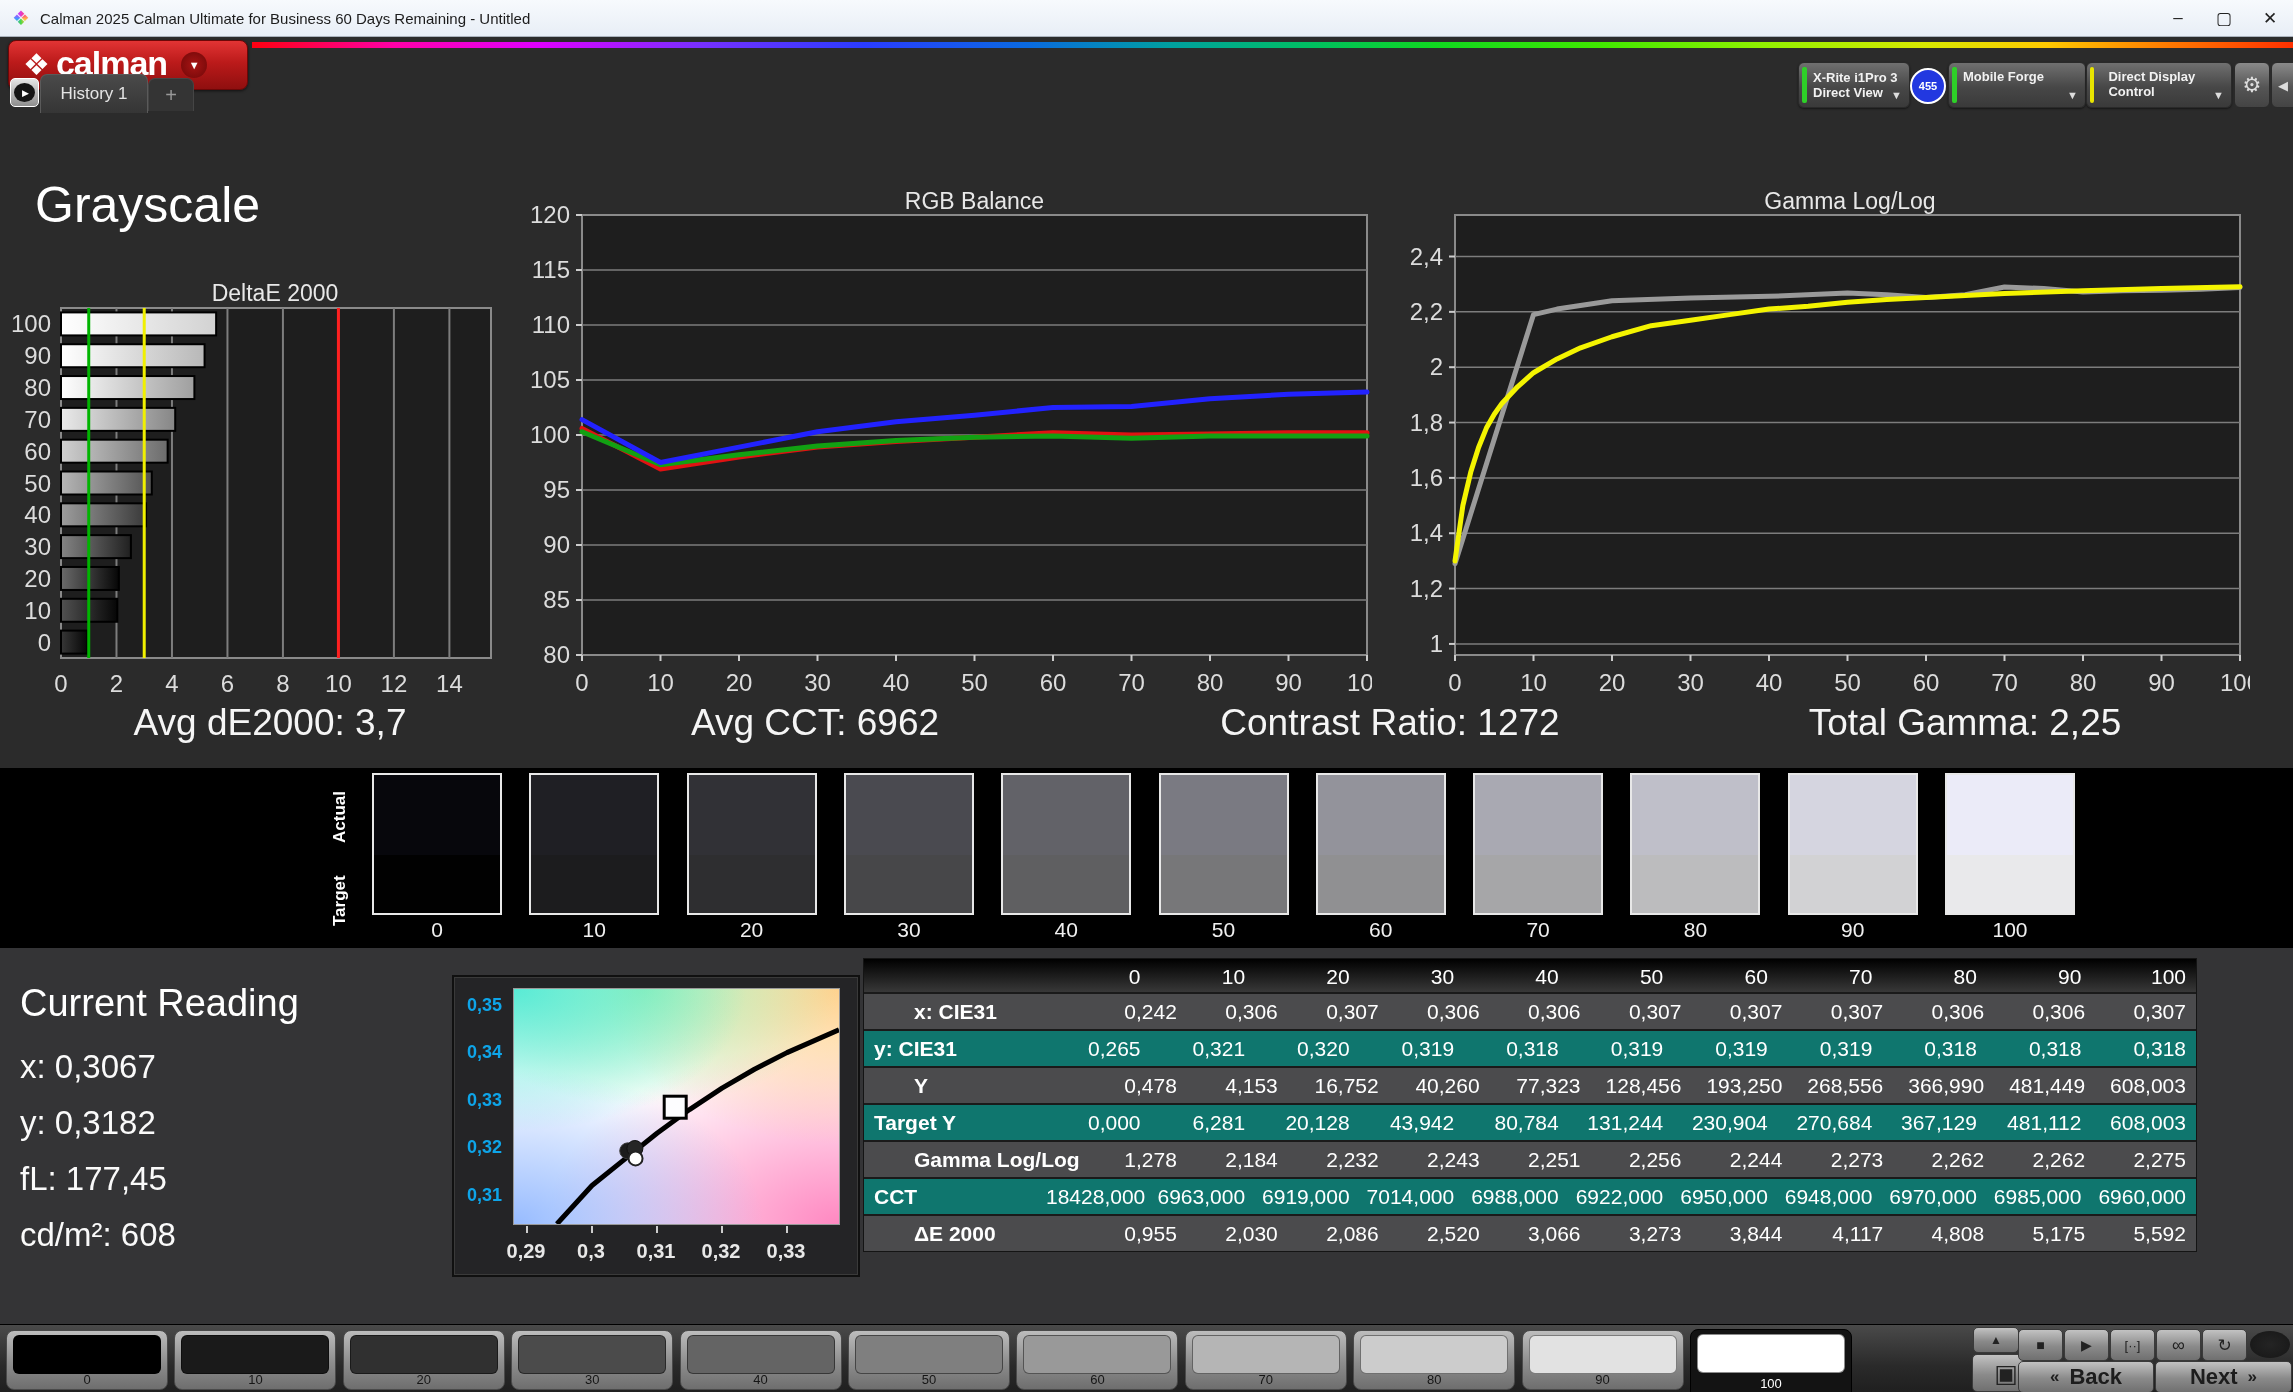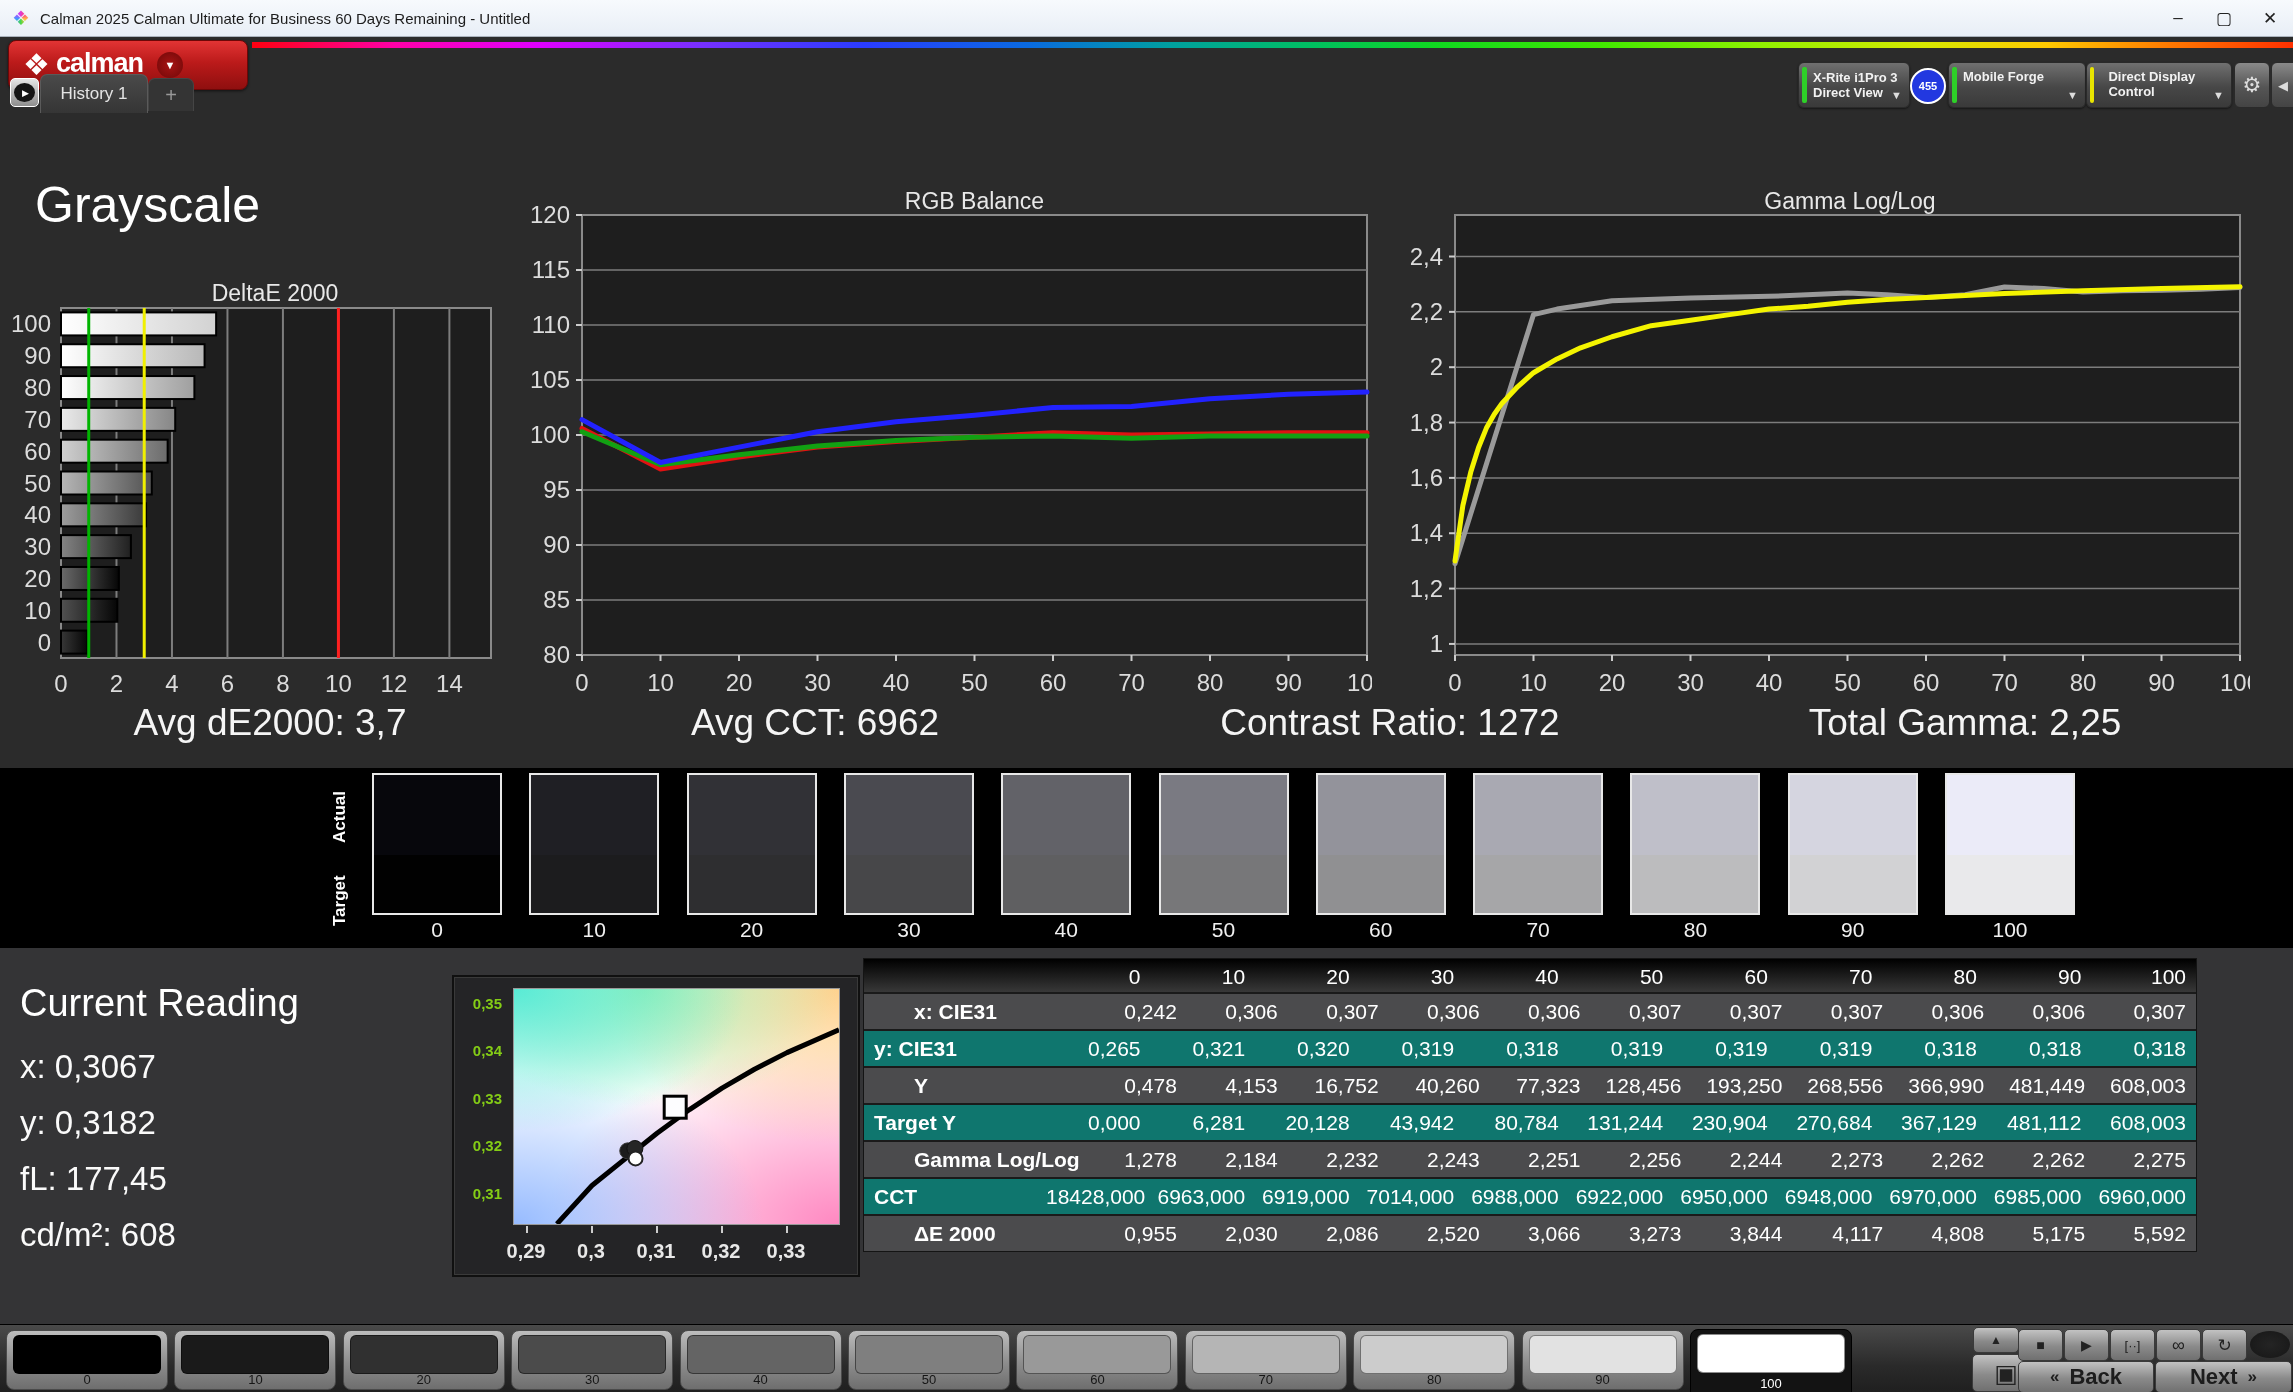--- a/index.html
+++ b/index.html
@@ -19,21 +19,21 @@
   .win-title{font-size:15px;color:#1c1c1c;}
   .winbtns{position:absolute;right:0;top:0;height:36px;display:flex;}
   .winbtn{width:46px;height:36px;display:flex;align-items:center;justify-content:center;
     font-size:17px;color:#222;}
 
   
   .logo-btn{left:8px;top:40px;width:238px;height:48px;border-radius:8px;
     background:linear-gradient(#e23434,#bb1a1a 45%,#8f0f0f);border:1px solid #6d0707;
     box-shadow:0 1px 3px rgba(0,0,0,.6);display:flex;align-items:center;}
   .logo-diamond{color:#fff;font-size:30px;margin:0 6px 0 14px;line-height:30px;}
-  .logo-text{color:#fff;font-size:27px;font-weight:bold;letter-spacing:-1px;margin-top:-4px;}
+  .logo-text{color:#fff;font-size:34px;font-weight:bold;letter-spacing:-1px;margin-top:-4px;}
   .logo-dd{margin-left:14px;width:26px;height:26px;border-radius:50%;
     background:radial-gradient(#a81414,#6f0808);display:flex;align-items:center;justify-content:center;
     color:#fff;font-size:11px;}
   .rainbow{left:252px;top:42px;width:2041px;height:6px;
     background:linear-gradient(90deg,#ff0010 0%,#ff00a8 7%,#e000ff 14%,#7730ff 22%,#2a3cff 30%,
       #0a6ae0 38%,#00a0a0 45%,#00c060 52%,#10d820 58%,#40e800 66%,#90f000 74%,#d8e800 82%,
       #ffc800 88%,#ff7800 94%,#ff3000 100%);}
 
   .histplay{left:10px;top:78px;width:27px;height:27px;border-radius:5px;
     background:linear-gradient(#e5e5e5,#8e8e8e);border:1px solid #fff;
@@ -72,21 +72,21 @@
   .swlab{position:absolute;top:150px;width:130px;text-align:center;color:#f0f0f0;font-size:21px;}
 
   
   .lower{left:0;top:948px;width:2293px;height:376px;background:#343436;}
   .cr-title{left:20px;top:982px;font-size:38px;color:#fff;}
   .cr-line{left:20px;font-size:33px;color:#fafafa;}
 
   .cie-outer{left:452px;top:975px;width:404px;height:298px;background:#242426;
     border:2px solid #101010;box-shadow:inset 0 0 0 1px #3a3a3a;}
   .cie-plot{left:513px;top:988px;width:325px;height:235px;border:1px solid #999;}
-  .cie-ylab{position:absolute;width:52px;text-align:right;font-size:15px;font-weight:bold;color:#84cc16;}
+  .cie-ylab{position:absolute;width:52px;text-align:right;font-size:18px;font-weight:bold;color:#0ea5e9;}
   .cie-xlab{position:absolute;top:1240px;width:60px;text-align:center;font-size:20px;font-weight:bold;color:#e8e8e8;}
   .cie-tick{position:absolute;top:1226px;width:2px;height:7px;background:#ccc;}
 
   
   .tbl{left:863px;top:958px;width:1332px;background:#2a2a2a;border:1px solid #141414;}
   .trow{display:grid;grid-template-columns:182px repeat(11,1fr);border-top:2px solid #1a1a1a;}
   .trow.head{background:linear-gradient(#000,#383838);border-top:none;height:33px;}
   .trow.odd{background:#4b4b4d;padding-left:40px;}
   .trow.even{background:#0f766e;}
   .tcell{font-size:21px;color:#fff;text-align:right;padding:6px 10px 5px 0;white-space:nowrap;

